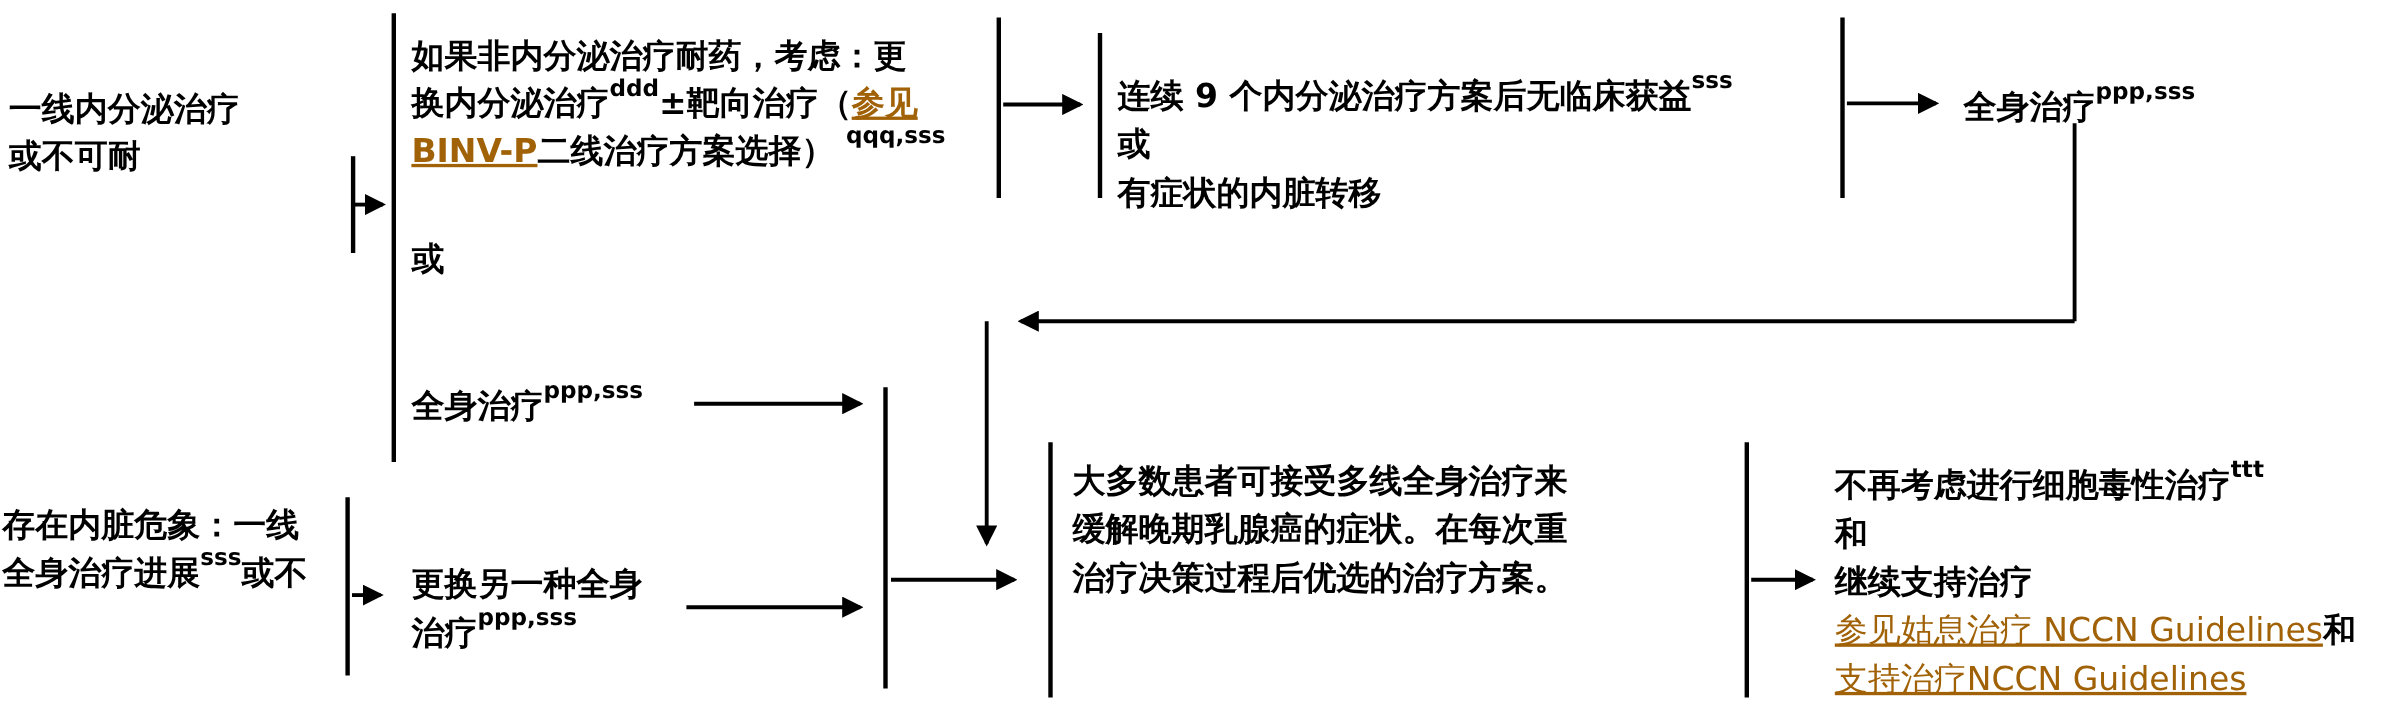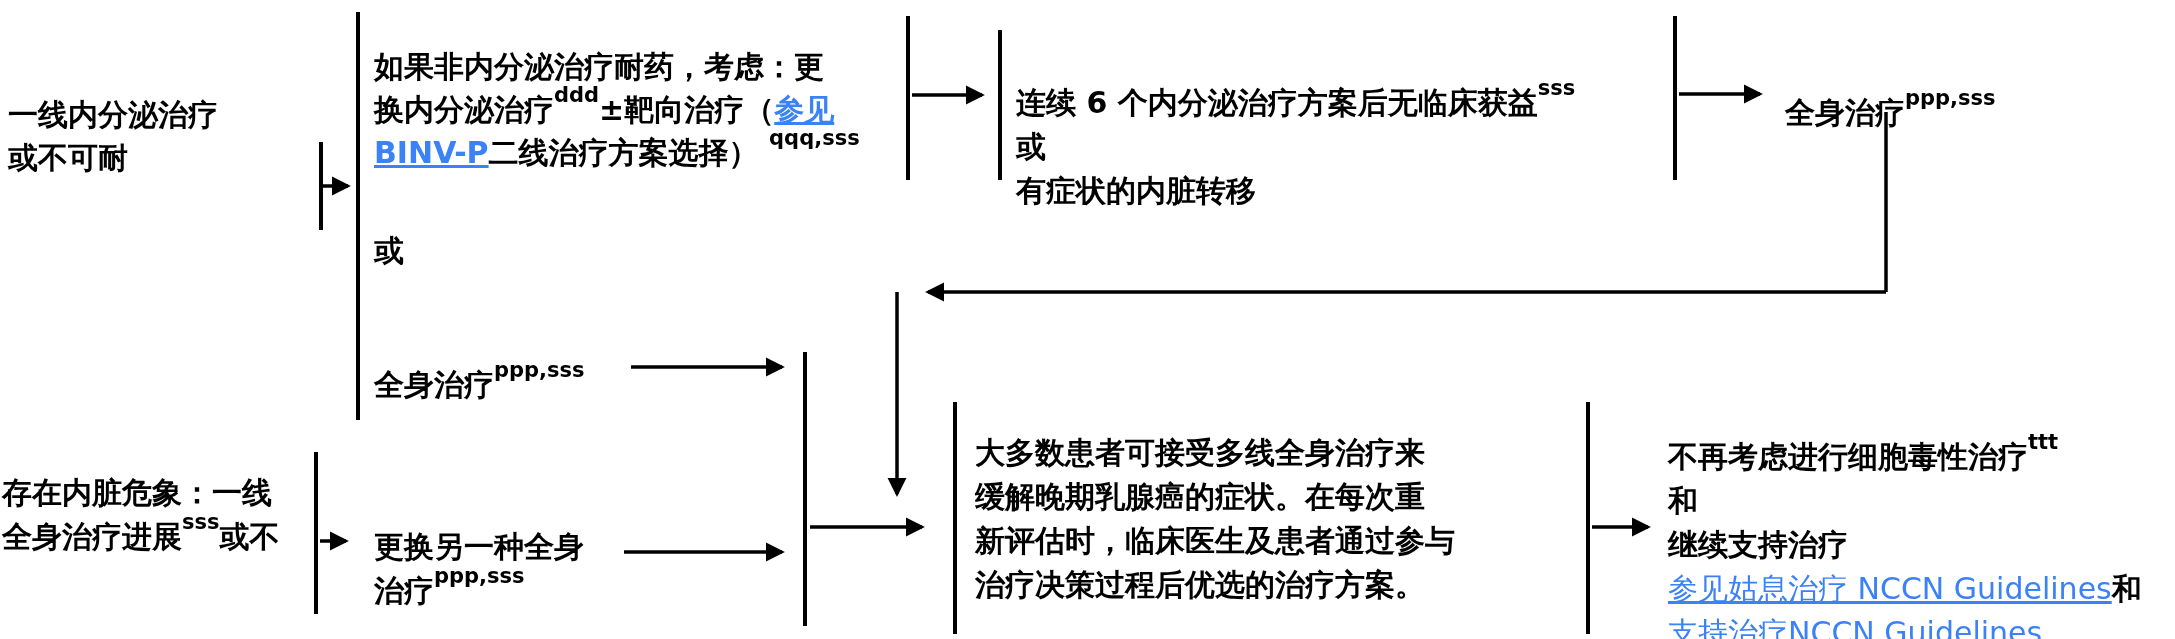--- a/index.html
+++ b/index.html
@@ -13,33 +13,32 @@
     background:#ffffff;
     overflow:hidden;
   }
   .node{
     position:absolute;
     color:#000;
     font-size:30px;
     font-weight:700;
     line-height:43px;
     white-space:nowrap;
-    margin-top:15px;
   }
   .ln{display:block;}
   .sup{
     font-size:21px;
     line-height:1;
     vertical-align:top;
     position:relative;
     top:-3px;
     font-weight:700;
   }
   .lnk{
-    color:#3b82f6;
+    color:#a16207;
     text-decoration:underline;
     cursor:pointer;
   }
   .lnk-reg{font-weight:400;}
   #connectors{
     position:absolute;left:0;top:0;
     width:2175px;height:639px;
   }
   #connectors line{stroke:#000;}
   .bar{stroke-width:4;}
@@ -94,21 +93,21 @@
 
   <div class="node" style="left:374px;top:214px;">
     <span>或</span>
   </div>
 
   <div class="node" style="left:374px;top:348px;">
     <span>全身治疗</span><span class="sup">ppp,sss</span>
   </div>
 
   <div class="node" style="left:1016px;top:66px;line-height:44px;">
-    <span class="ln"><span>连续 6 个内分泌治疗方案后无临床获益</span><span class="sup">sss</span></span>
+    <span class="ln"><span>连续 9 个内分泌治疗方案后无临床获益</span><span class="sup">sss</span></span>
     <span class="ln">或</span>
     <span class="ln">有症状的内脏转移</span>
   </div>
 
   <div class="node" style="left:1785px;top:76px;">
     <span>全身治疗</span><span class="sup">ppp,sss</span>
   </div>
 
   <div class="node" style="left:2px;top:456px;line-height:44px;">
     <span class="ln">存在内脏危象：一线</span>
@@ -116,21 +115,20 @@
   </div>
 
   <div class="node" style="left:374px;top:510px;line-height:44px;">
     <span class="ln">更换另一种全身</span>
     <span class="ln"><span>治疗</span><span class="sup">ppp,sss</span></span>
   </div>
 
   <div class="node" style="left:975px;top:416px;line-height:44px;">
     <span class="ln">大多数患者可接受多线全身治疗来</span>
     <span class="ln">缓解晚期乳腺癌的症状。在每次重</span>
-    <span class="ln">新评估时，临床医生及患者通过参与</span>
     <span class="ln">治疗决策过程后优选的治疗方案。</span>
   </div>
 
   <div class="node" style="left:1668px;top:420px;line-height:44px;">
     <span class="ln"><span>不再考虑进行细胞毒性治疗</span><span class="sup">ttt</span></span>
     <span class="ln">和</span>
     <span class="ln">继续支持治疗</span>
     <span class="ln"><span class="lnk lnk-reg">参见姑息治疗 NCCN Guidelines</span><span>和</span></span>
     <span class="ln"><span class="lnk lnk-reg">支持治疗NCCN Guidelines</span></span>
   </div>

